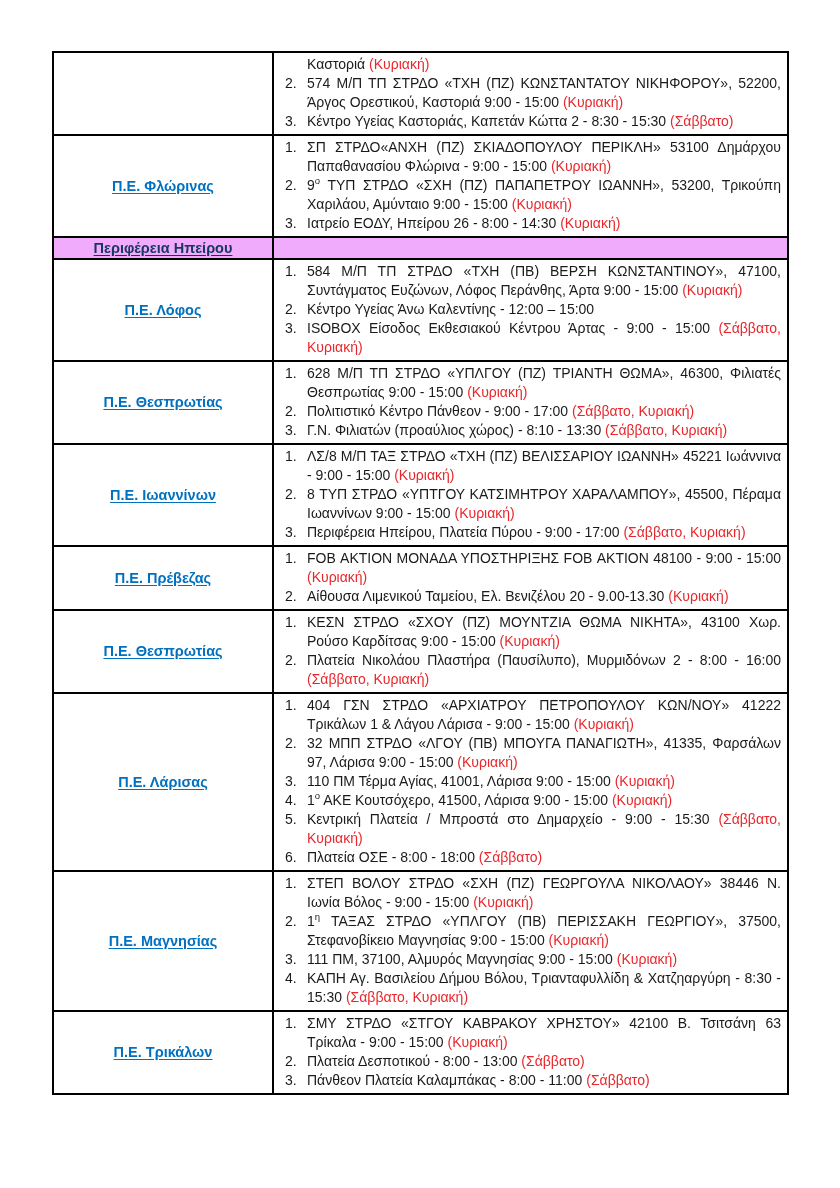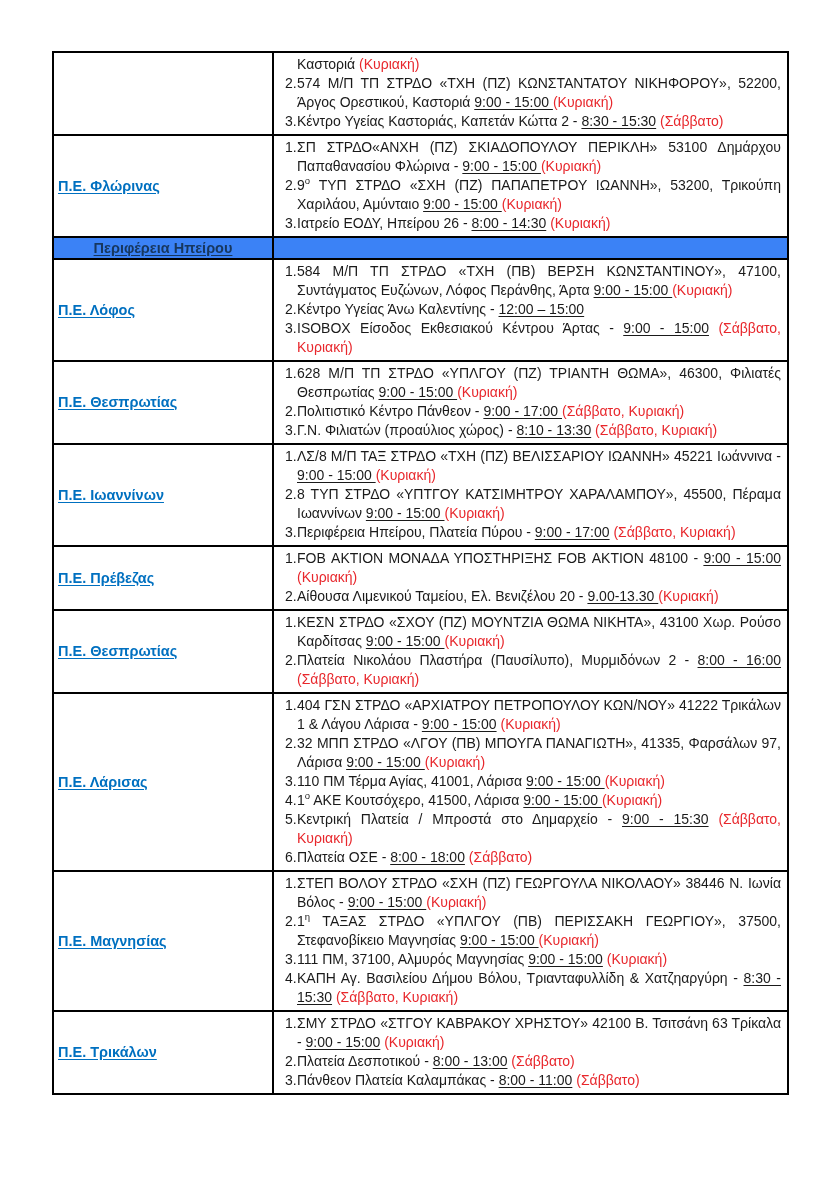--- a/index.html
+++ b/index.html
@@ -10,37 +10,37 @@
   }
   .page{position:relative;width:840px;height:1188px;background:#fff;}
   table.doc{
     position:absolute;left:52px;top:51px;width:735px;
     border-collapse:collapse;table-layout:fixed;
   }
   table.doc td{
     border:2px solid #000;vertical-align:middle;
     font-size:14px;line-height:19px;color:#1a1a1a;
   }
-  td.region-cell{text-align:left;padding:2px 4px;}
+  td.region-cell{text-align:center;padding:2px 4px;}
   .region-link{
     color:#0070C0;font-weight:700;font-size:14.5px;
     text-decoration:underline;text-underline-offset:2px;
     cursor:pointer;white-space:nowrap;
   }
   td.items-cell{padding:2px 6px 3px 0;vertical-align:top;}
   .item{
-    position:relative;padding-left:23px;text-align:justify;
+    position:relative;padding-left:33px;text-align:justify;
     color:#1a1a1a;
   }
   .item .num{position:absolute;left:11px;top:0;}
-  .run-u{text-decoration:underline;text-underline-offset:2px;text-decoration-thickness:1.3px;}
+  .run-u{text-underline-offset:2px;text-decoration-thickness:1.3px;}
   .run-r{color:#E8272C;}
   sup.run-sup{font-size:9.5px;line-height:0;}
   tr.banner td{
-    background:#3b82f6;height:20px;padding:0 4px;text-align:center;
+    background:#f0abfc;height:20px;padding:0 4px;text-align:center;
   }
   .banner-label{
     color:#17375E;font-weight:700;font-size:14.5px;
     text-decoration:underline;text-underline-offset:2px;
     white-space:nowrap;
   }
 </style>
 </head>
 <body>
 

